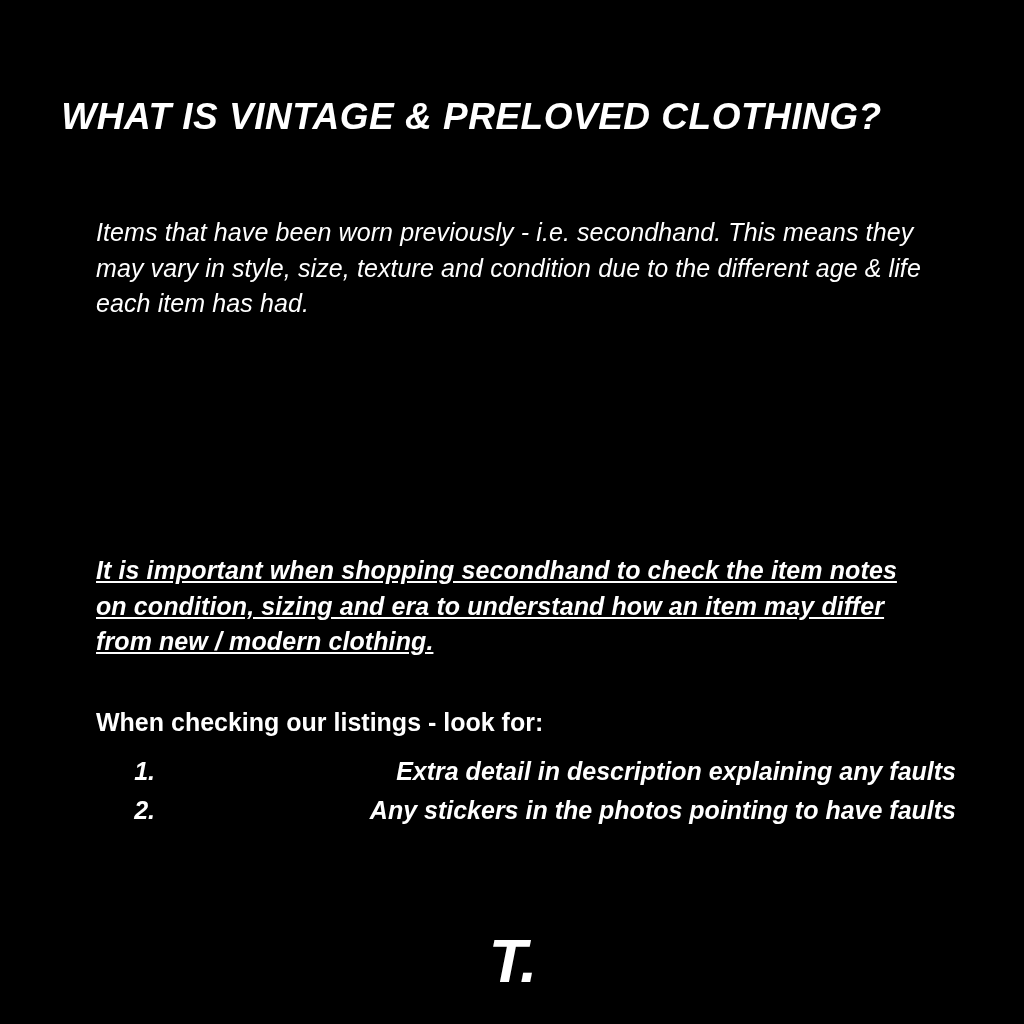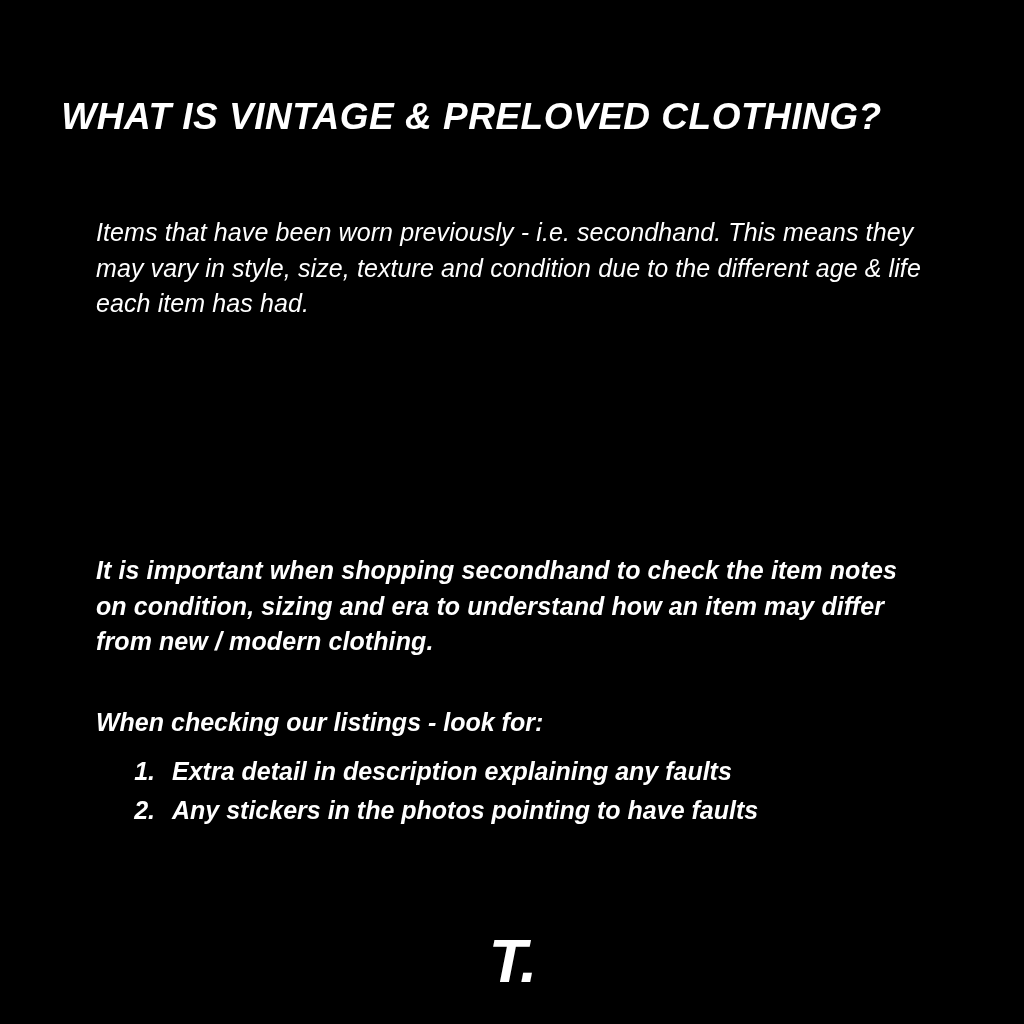--- a/index.html
+++ b/index.html
@@ -61,47 +61,48 @@
   .para-2 {
     position: absolute;
     top: 528px;
     left: 96px;
     width: 838px;
     font-size: 25px;
     font-weight: 700;
     font-style: italic;
     line-height: 1.42;
     letter-spacing: 0.1px;
+    text-decoration: underline;
   }
   .para-3 {
     position: absolute;
     top: 680px;
     left: 96px;
     width: 838px;
     font-size: 25px;
     font-weight: 700;
-    font-style: italic;
     line-height: 1.42;
   }
   .list-wrap {
     position: absolute;
     top: 752px;
     left: 96px;
     width: 860px;
   }
   ol.checklist {
     margin: 0;
     padding-left: 66px;
     font-size: 25px;
     font-weight: 700;
     font-style: italic;
     line-height: 1.55;
   }
   ol.checklist li {
     padding-left: 10px;
+    text-align: right;
   }
   .logo {
     position: absolute;
     left: 0;
     top: 930px;
     width: 1024px;
     text-align: center;
     font-size: 62px;
     font-weight: 700;
     font-style: italic;

